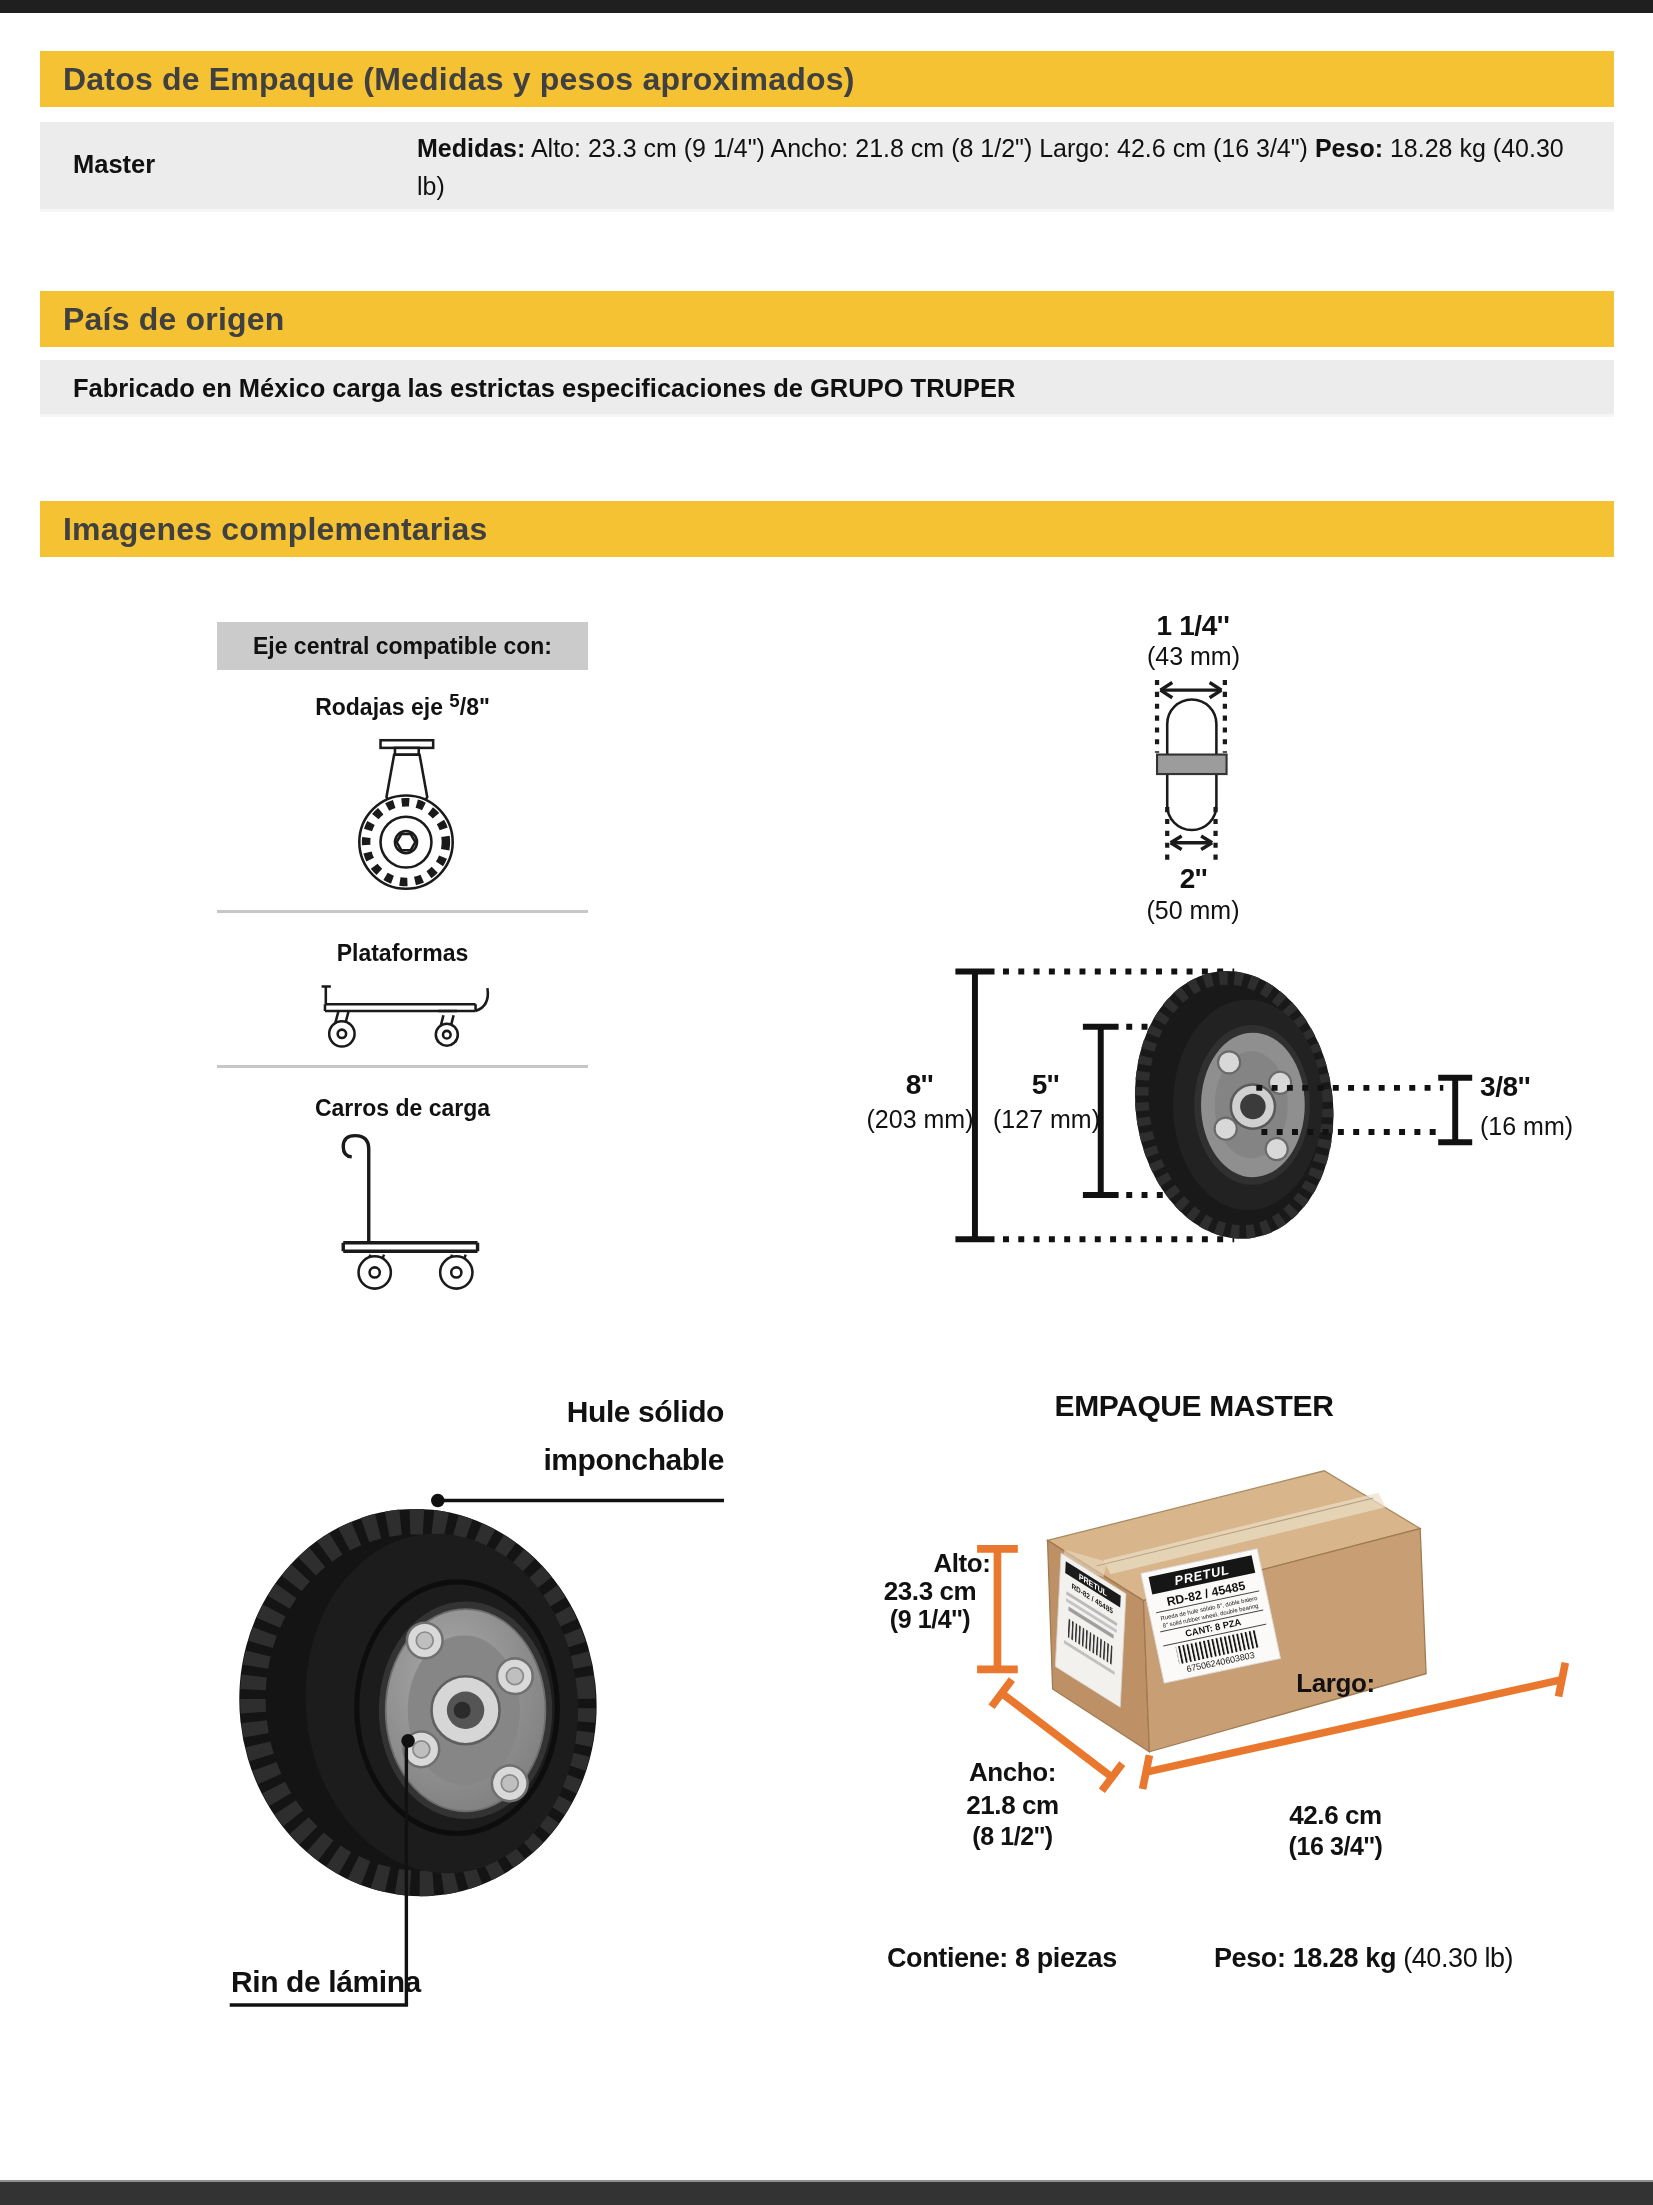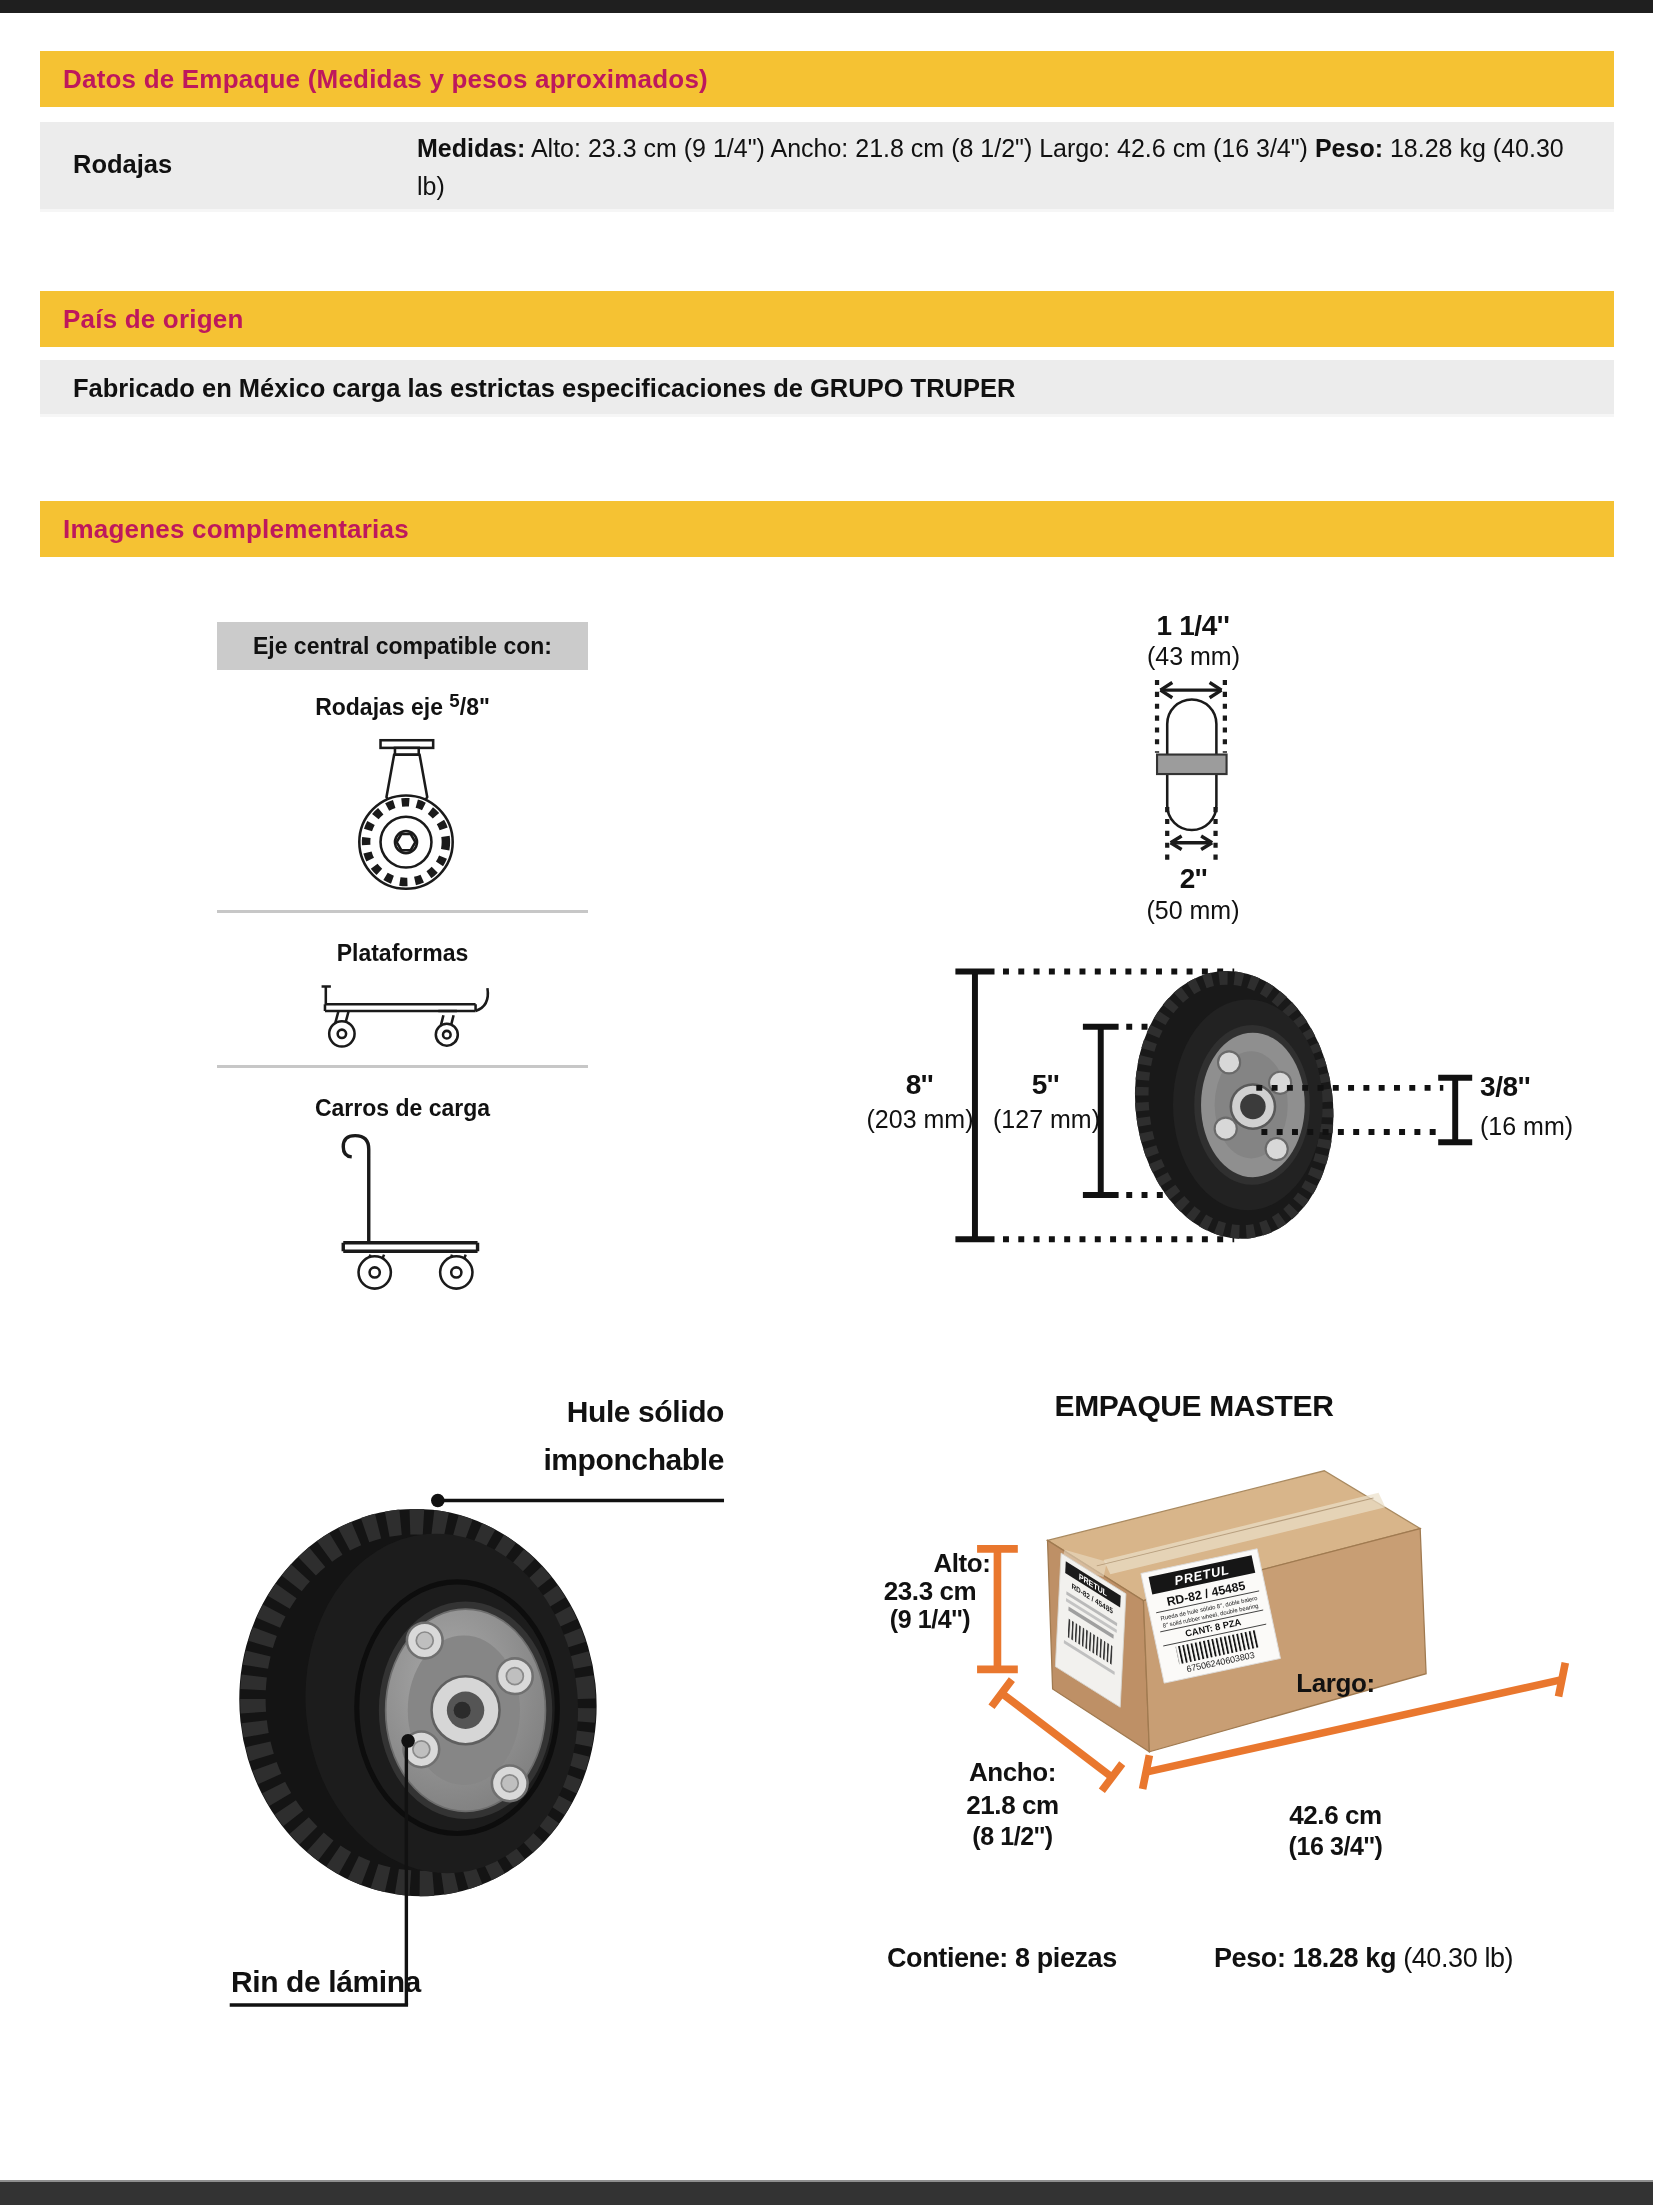--- a/index.html
+++ b/index.html
@@ -2,21 +2,21 @@
 <html style="font-size:13.6px"><head>
 <meta charset="utf-8">
 <style>
   html,body{margin:0;padding:0;background:#fff}
   .page{position:relative;width:1654px;height:2205px;background:#fff;overflow:hidden;
         font-family:"Liberation Sans",sans-serif;color:#111}
   .abs{position:absolute}
   .topbar{left:0;top:0;width:1654px;height:12.7px;background:#1f1f1f}
   .bottombar{left:0;top:2180px;width:1654px;height:25.5px;background:#333;border-top:2.5px solid #8f8f8f;box-sizing:border-box}
   .band{background:#F5C233;height:56px;display:flex;align-items:center;padding-left:23px;box-sizing:border-box;width:1574px;left:40px}
-  .band span{color:#be185d;font-size:26px;font-weight:bold;letter-spacing:0.2px}
+  .band span{color:#404040;font-size:32px;font-weight:bold;letter-spacing:0.2px}
   .grayrow{background:#ECECEC;width:1574px;left:40px;border-bottom:3.4px solid #f6f6f6;box-sizing:border-box}
   .mlabel{font-size:25.5px;font-weight:bold}
   .desc{font-size:25px;line-height:38px}
   .b{font-weight:bold}
   .subheader{left:217px;width:371px;height:48px;background:#CBCBCB;display:flex;align-items:center;justify-content:center;
              font-size:23px;font-weight:bold}
   .leftlabel{left:217px;width:371px;text-align:center;font-size:23px;font-weight:bold}
   .divider{left:217px;width:371px;height:2.5px;background:#c7c7c7}
   .dimin{font-size:28px;font-weight:bold;letter-spacing:-0.4px}
   .dimmm{font-size:25px;font-weight:500}
@@ -33,21 +33,21 @@
 <body>
 
 <div class="page">
 
   <div class="abs topbar"></div>
 
   <div class="abs band" style="top:51px">
     <span>Datos de Empaque (Medidas y pesos aproximados)</span>
   </div>
   <div class="abs grayrow" style="top:122px;height:90px">
-    <div class="abs mlabel" style="left:33px;top:28px">Rodajas</div>
+    <div class="abs mlabel" style="left:33px;top:28px">Master</div>
     <div class="abs desc" style="left:377px;top:6.8px;width:1181px">
       <span class="b">Medidas:</span>
       <span>Alto: 23.3 cm (9 1/4") Ancho: 21.8 cm (8 1/2") Largo: 42.6 cm (16 3/4")</span>
       <span class="b">Peso:</span>
       <span>18.28 kg (40.30 lb)</span>
     </div>
   </div>
 
   <div class="abs band" style="top:291px">
     <span>País de origen</span>

